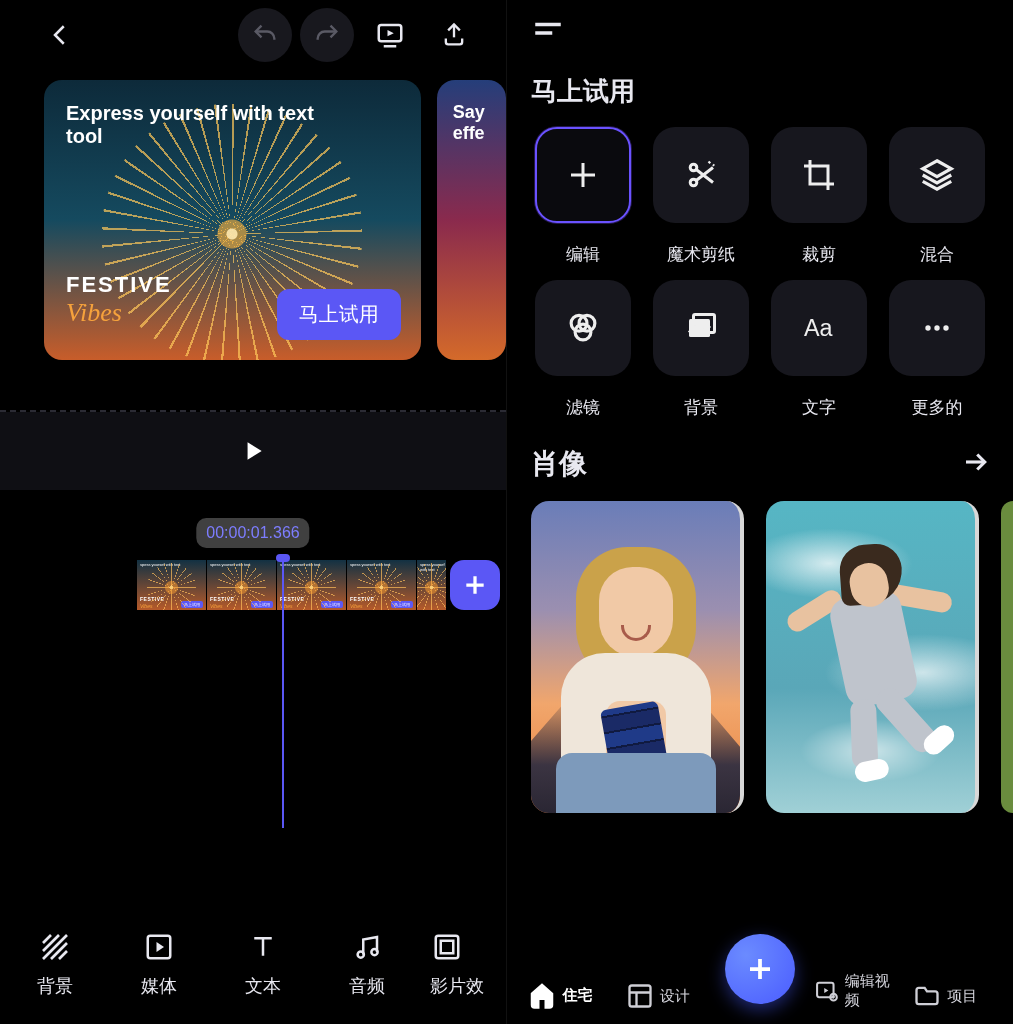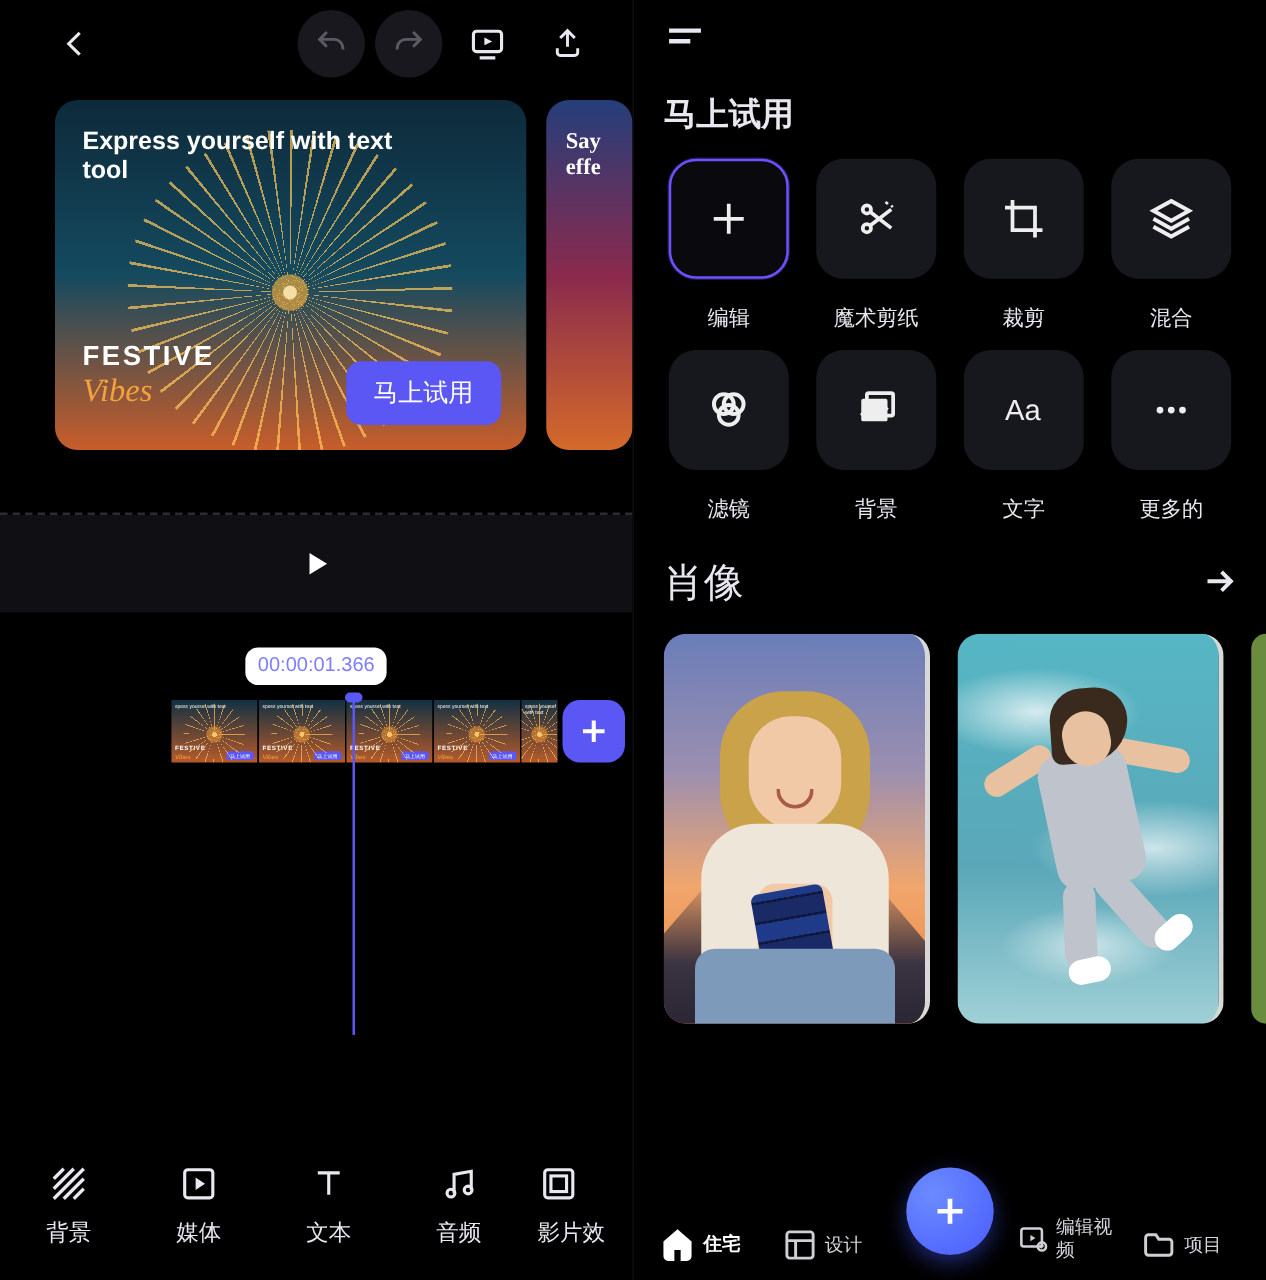--- a/index.html
+++ b/index.html
@@ -19,39 +19,39 @@
   .arrow-back svg { stroke:#e8e8f0;}
 
   
   .promo-area { height:310px; padding:10px 0 10px 44px; display:flex; gap:16px; }
   .promo-card { position:relative; width:380px; height:280px; border-radius:18px; overflow:hidden; background:linear-gradient(180deg,#0d2a3a 0%, #154a5f 50%, #c85d2a 100%); }
   .promo-card .title { position:absolute; top:22px; left:22px; right:70px; font-size:20px; font-weight:600; color:#fff;}
   .promo-card .sticker1 { position:absolute; left:22px; bottom:62px; font-size:22px; font-weight:800; letter-spacing:2px; color:#fff;}
   .promo-card .sticker2 { position:absolute; left:22px; bottom:32px; font-size:26px; font-style:italic; font-family: cursive; color:#f6a23c;}
   .promo-card .try { position:absolute; right:20px; bottom:20px; background:#5b57f5; color:#fff; padding:12px 22px; border-radius:12px; font-size:20px; font-weight:500;}
   .promo-card.second { width:70px; border-radius:18px; background:linear-gradient(180deg,#253e7a, #8a2a4d, #d46a2a); }
-  .promo-card.second .title { left:16px; right:auto; width:60px; font-size:18px;font-family:Liberation Serif, serif; }
+  .promo-card.second .title { left:16px; right:auto; width:60px; font-size:18px; }
   .sparkler { position:absolute; left:50%; top:55%; width:260px; height:260px; transform:translate(-50%,-50%); }
   .sparkler::before { content:""; position:absolute; inset:0; background:
        radial-gradient(circle at 50% 50%, rgba(255,230,170,.95) 0 5px, rgba(255,180,60,.6) 6px 14px, rgba(255,140,40,0) 15px),
        repeating-conic-gradient(from 0deg at 50% 50%, rgba(255,200,90,.7) 0 1deg, transparent 1deg 8deg);
        mask: radial-gradient(circle at 50% 50%, #000 0 130px, transparent 131px);
   }
 
   
   .dashed { height:2px; margin-top:30px; border-top:2px dashed #2b2b34;}
 
   
   .play-strip { height:78px; background:#0f0f14; display:flex; align-items:center; justify-content:center; }
   .play-strip .play { width:44px; height:44px; display:flex; align-items:center; justify-content:center;}
   .play-strip .play svg { fill:#fff; stroke:none;}
 
   
   .tl-wrap { position:relative; margin-top:28px; height:310px;}
-  .time-chip { position:absolute; left:50%; transform:translateX(-50%); top:0; background:#ffffff; color:#7d7dff; padding:6px 10px; border-radius:10px; font-size:16px;}
+  .time-chip { position:absolute; left:50%; transform:translateX(-50%); top:0; background:#404040; color:#7d7dff; padding:6px 10px; border-radius:10px; font-size:16px;}
   .thumbs { position:absolute; top:42px; left:136px; display:flex; }
   .thumb { width:70px; height:50px; background:linear-gradient(180deg,#123143,#b65a2a); position:relative; border-left:1px solid #000;}
   .thumb::after{ content:""; position:absolute; inset:0; background:
       radial-gradient(circle at 50% 55%, rgba(255,210,120,.9) 0 2px, rgba(255,160,50,.5) 2px 6px, transparent 7px),
       repeating-conic-gradient(from 0deg at 50% 55%, rgba(255,190,90,.7) 0 2deg, transparent 2deg 18deg);
       mask: radial-gradient(circle at 50% 55%, #000 0 24px, transparent 25px);
   }
   .thumb .l1 { position:absolute; top:2px; left:3px; font-size:4px; color:#fff;}
   .thumb .l2 { position:absolute; bottom:8px; left:3px; font-size:5px; font-weight:800; color:#fff; letter-spacing:.5px;}
   .thumb .l3 { position:absolute; bottom:1px; left:3px; font-size:5px; font-style:italic; color:#f6a23c;}
@@ -77,21 +77,21 @@
   
   .grid { padding:14px 24px 0 24px; display:grid; grid-template-columns:repeat(4, 1fr); gap:14px 14px;}
   .cell { display:flex; flex-direction:column; align-items:center; gap:20px;}
   .tile { width:96px; height:96px; border-radius:22px; background:#17171e; display:flex; align-items:center; justify-content:center;}
   .tile.primary { background:#0a0a0e; border:2px solid #6a52ff; box-shadow:0 0 0 1px rgba(120,80,255,.3);}
   .tile svg { stroke:#eee; fill:none; stroke-width:2;}
   .cell .lab { font-size:17px; font-weight:500;}
 
   
   .row-head { display:flex; align-items:center; justify-content:space-between; padding:26px 22px 8px 24px;}
-  .row-head .t { font-size:32px; font-weight:400;}
+  .row-head .t { font-size:28px; font-weight:700;}
 
   
   .cards { padding:10px 0 0 24px; display:flex; gap:22px;}
   .pcard { position:relative; width:218px; height:312px; border-radius:18px; overflow:hidden; border-right:4px solid #d8d8d8;}
   .pcard.sunset { background:linear-gradient(180deg, #6a7db8 0%, #9b8fb0 35%, #f1a66c 65%, #e9823d 100%);}
   .pcard.sunset::before { content:""; position:absolute; left:0; right:0; bottom:0; height:120px;
       background: linear-gradient(180deg, transparent, #3b3442 60%, #2a2633);
       clip-path: polygon(0 40%, 15% 10%, 30% 45%, 45% 5%, 60% 40%, 78% 0%, 100% 45%, 100% 100%, 0 100%);
   }
   .pcard.sky { background:linear-gradient(180deg, #56b6c4 0%, #5aa7b8 60%, #a0d0d6 100%);}

